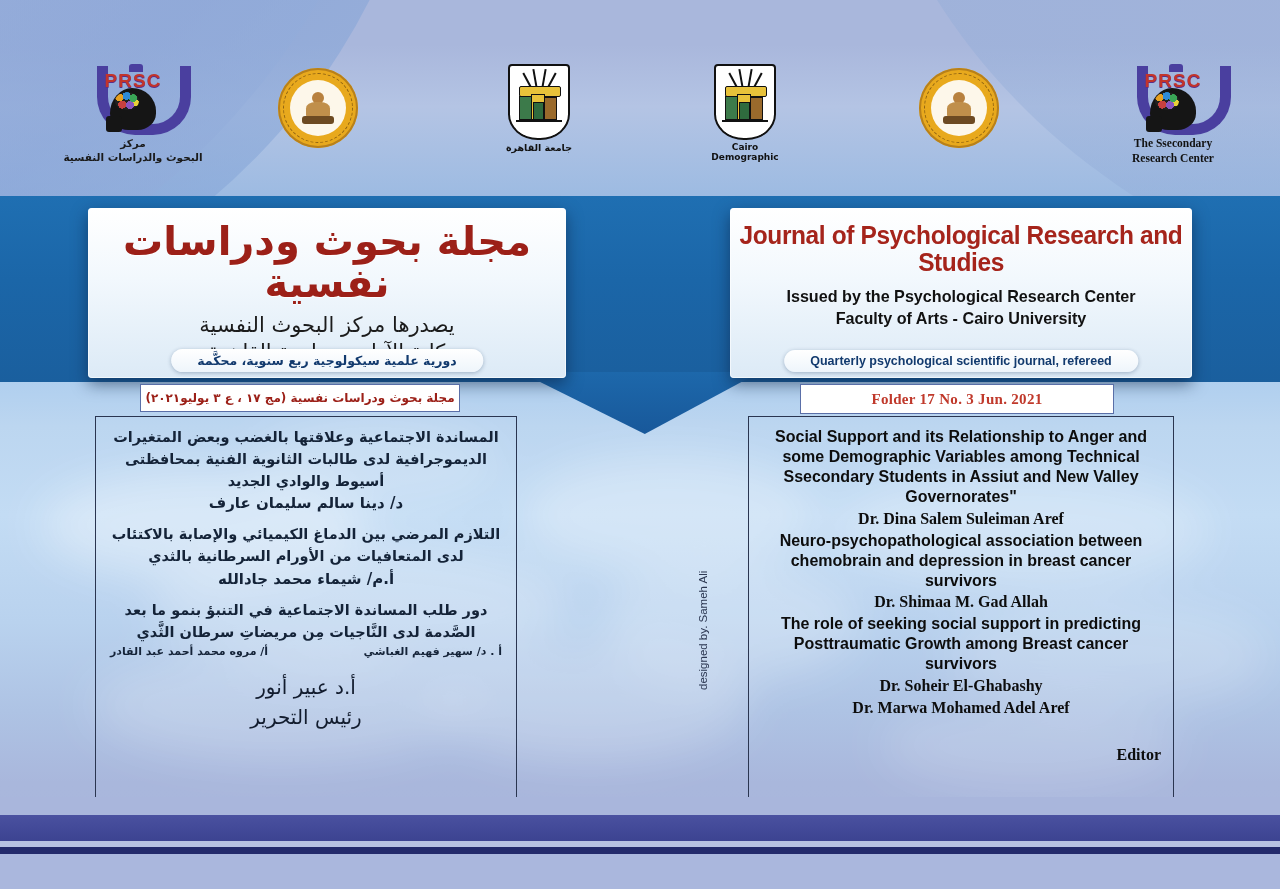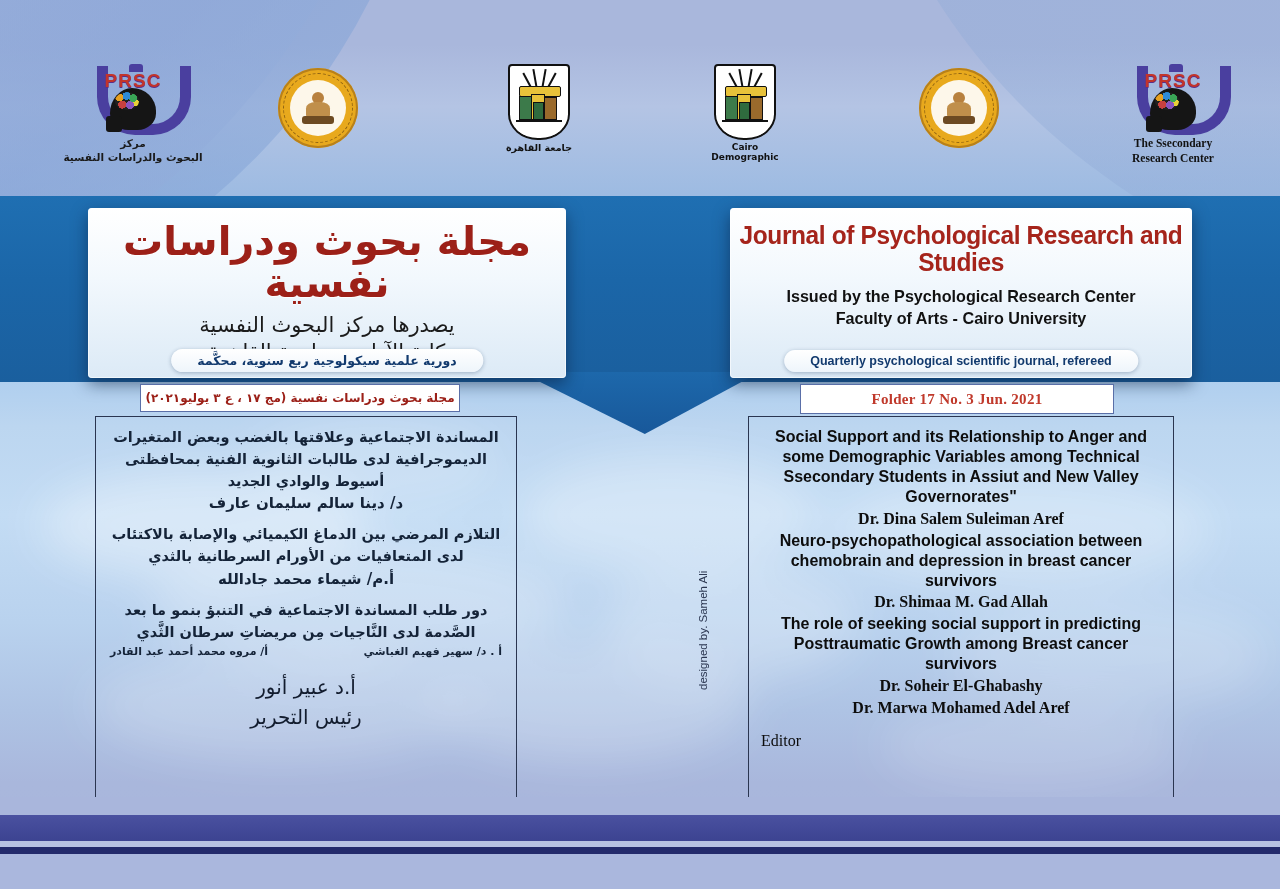--- a/index.html
+++ b/index.html
@@ -264,22 +264,22 @@
 
   .art-en{
     text-align:center;font-family:"Liberation Sans",sans-serif;font-weight:bold;
     font-size:16px;line-height:1.26;color:#0d0d0d;margin:0;
   }
   .auth-en{
     text-align:center;font-family:"Liberation Serif","DejaVu Serif",serif;font-weight:bold;
     font-size:16px;line-height:1.25;color:#0d0d0d;margin:1px 0 2px;
   }
   .editor-en{
-    text-align:left;font-family:"Liberation Serif","DejaVu Serif",serif;font-weight:normal;
-    font-size:16px;color:#0d0d0d;margin-top:14px;
+    text-align:right;font-family:"Liberation Serif","DejaVu Serif",serif;font-weight:bold;
+    font-size:16px;color:#0d0d0d;margin-top:28px;
   }
   .editor-name-en{
     text-align:center;font-family:"Liberation Serif","DejaVu Serif",serif;font-weight:bold;
     font-size:16px;color:#0d0d0d;margin-top:14px;
   }
 
   
   .designer{
     position:absolute;left:697px;top:690px;
     transform:rotate(-90deg);transform-origin:left top;

